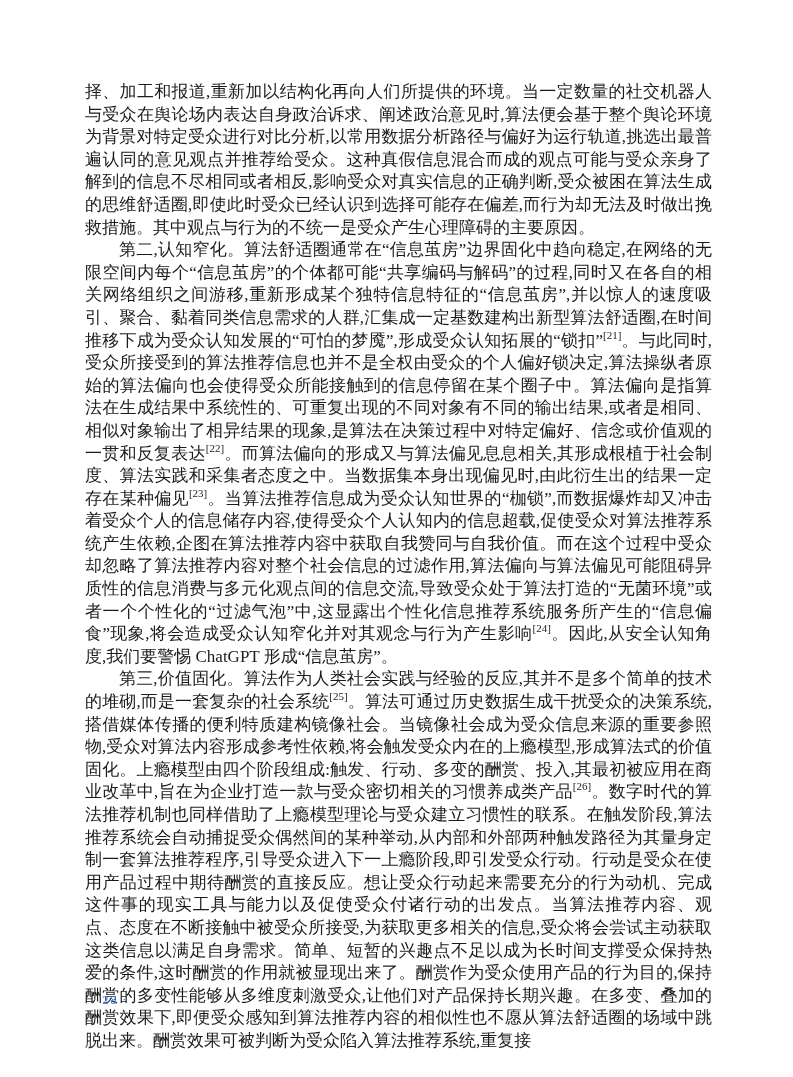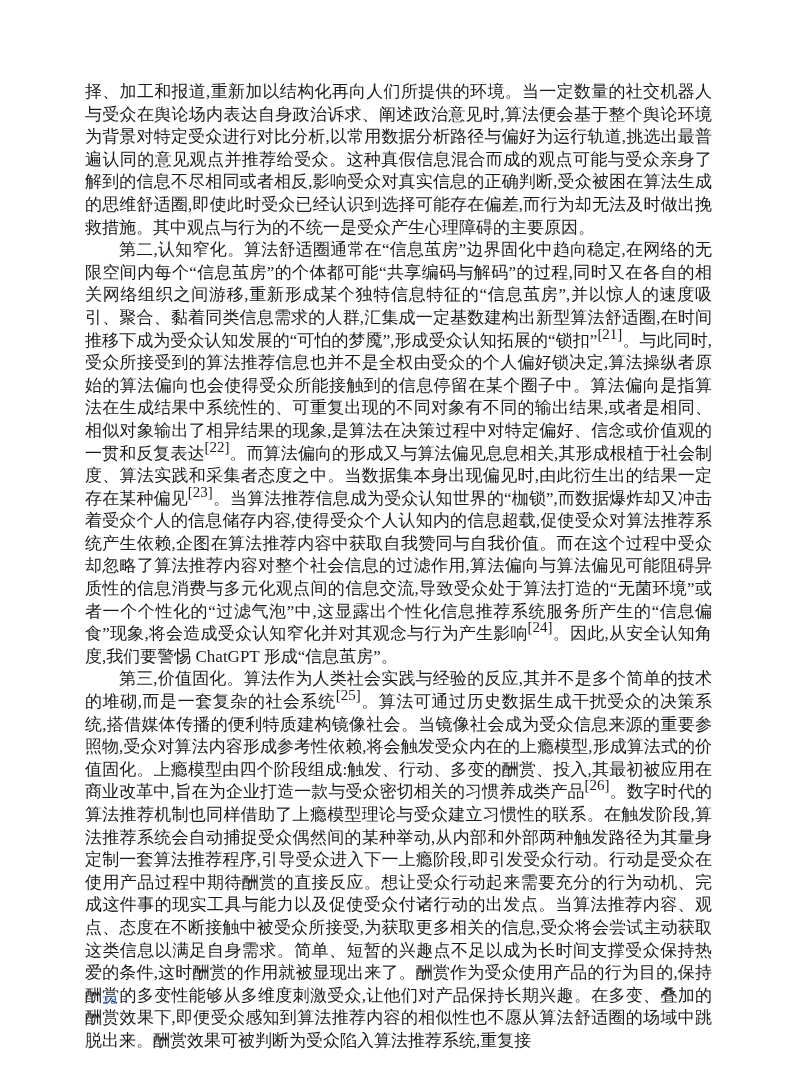--- a/index.html
+++ b/index.html
@@ -27,21 +27,21 @@
     font-family: Liberation Serif, serif;
   }
   p.para {
     margin: 0;
     padding: 0;
   }
   p.para.indent {
     text-indent: 2em;
   }
   sup.cite {
-    font-size: 15px;
+    font-size: 11px;
     line-height: 0;
     vertical-align: super;
   }
   .page-number {
     position: absolute;
     left: 93px;
     top: 994px;
     font-size: 11px;
     letter-spacing: 1px;
     color: #3b82f6;

